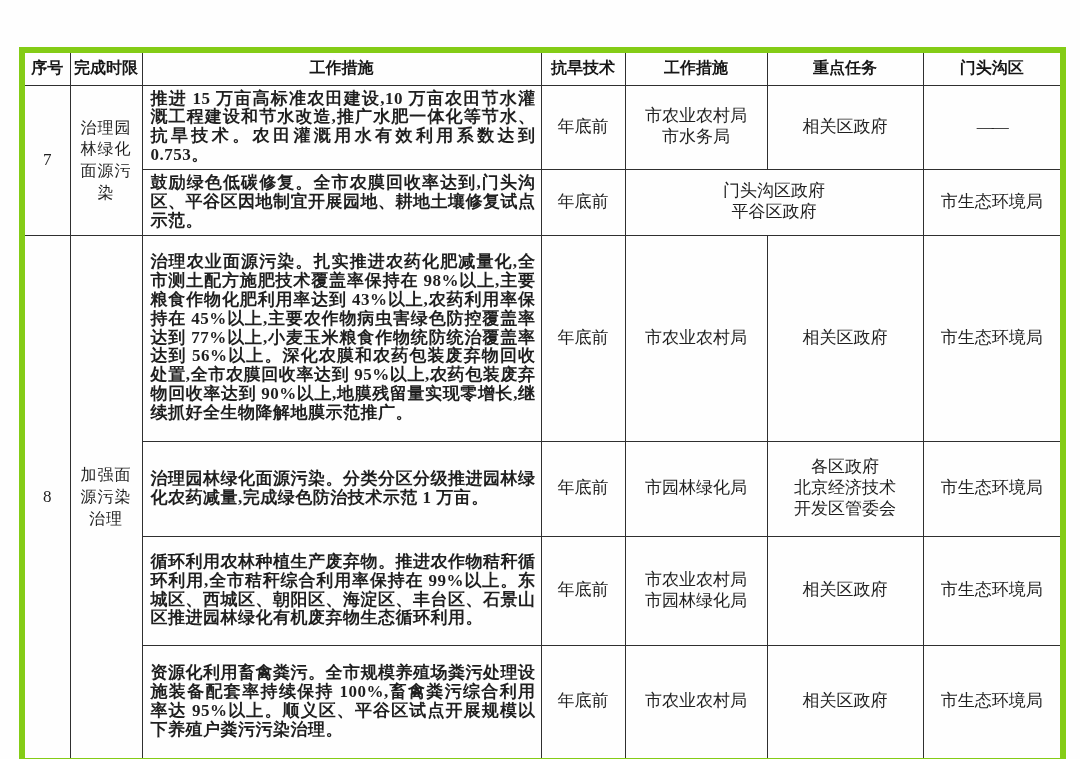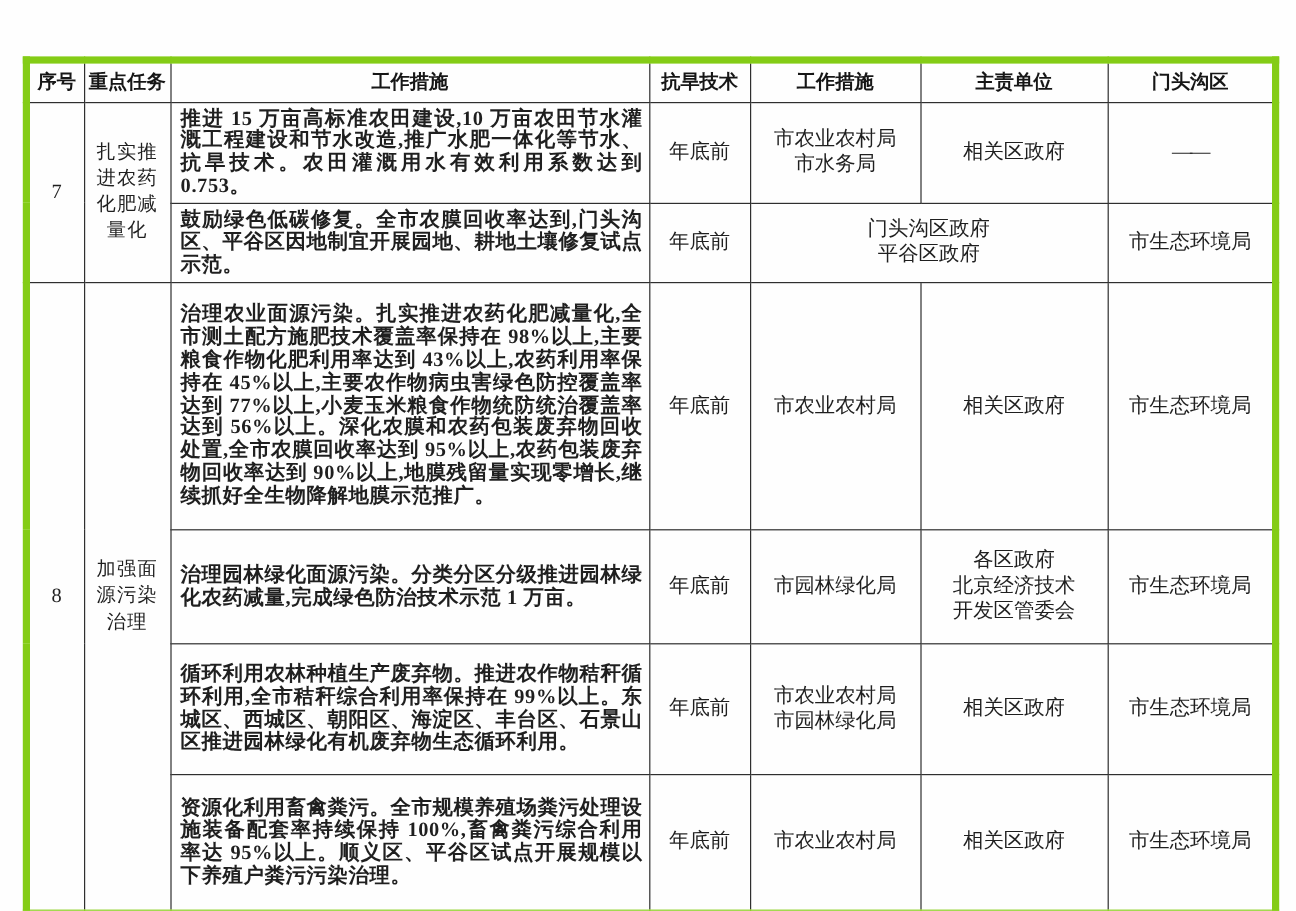--- a/index.html
+++ b/index.html
@@ -67,31 +67,31 @@
         <col style="width:399px">
       <col style="width:84px">
         <col style="width:142px">
         <col style="width:156px">
         <col style="width:140px">
     </colgroup>
 
     <tbody>
         <tr style="height:35px">
       <th class="hdr">序号</th>
-      <th class="hdr">重点任务</th>
+      <th class="hdr">完成时限</th>
       <th class="hdr">工作措施</th>
       <th class="hdr">抗旱技术</th>
       <th class="hdr">工作措施</th>
-      <th class="hdr">主责单位</th>
+      <th class="hdr">重点任务</th>
       <th class="hdr">门头沟区</th>
     </tr>
 
     <tr style="height:75px">
       <td class="tasknum" rowspan="2">7</td>
-      <td class="taskname" rowspan="2">扎实推进农药化肥减量化</td>
+      <td class="taskname" rowspan="2">治理园林绿化面源污染</td>
       <td class="measure">推进 15 万亩高标准农田建设,10 万亩农田节水灌溉工程建设和节水改造,推广水肥一体化等节水、抗旱技术。农田灌溉用水有效利用系数达到 0.753。</td>
       <td class="center">年底前</td>
       <td class="center">市农业农村局
 市水务局</td>
       <td class="center">相关区政府</td>
       <td class="dash">——</td>
     </tr>
 
     <tr style="height:62px">
       <td class="measure">鼓励绿色低碳修复。全市农膜回收率达到,门头沟区、平谷区因地制宜开展园地、耕地土壤修复试点示范。</td>

